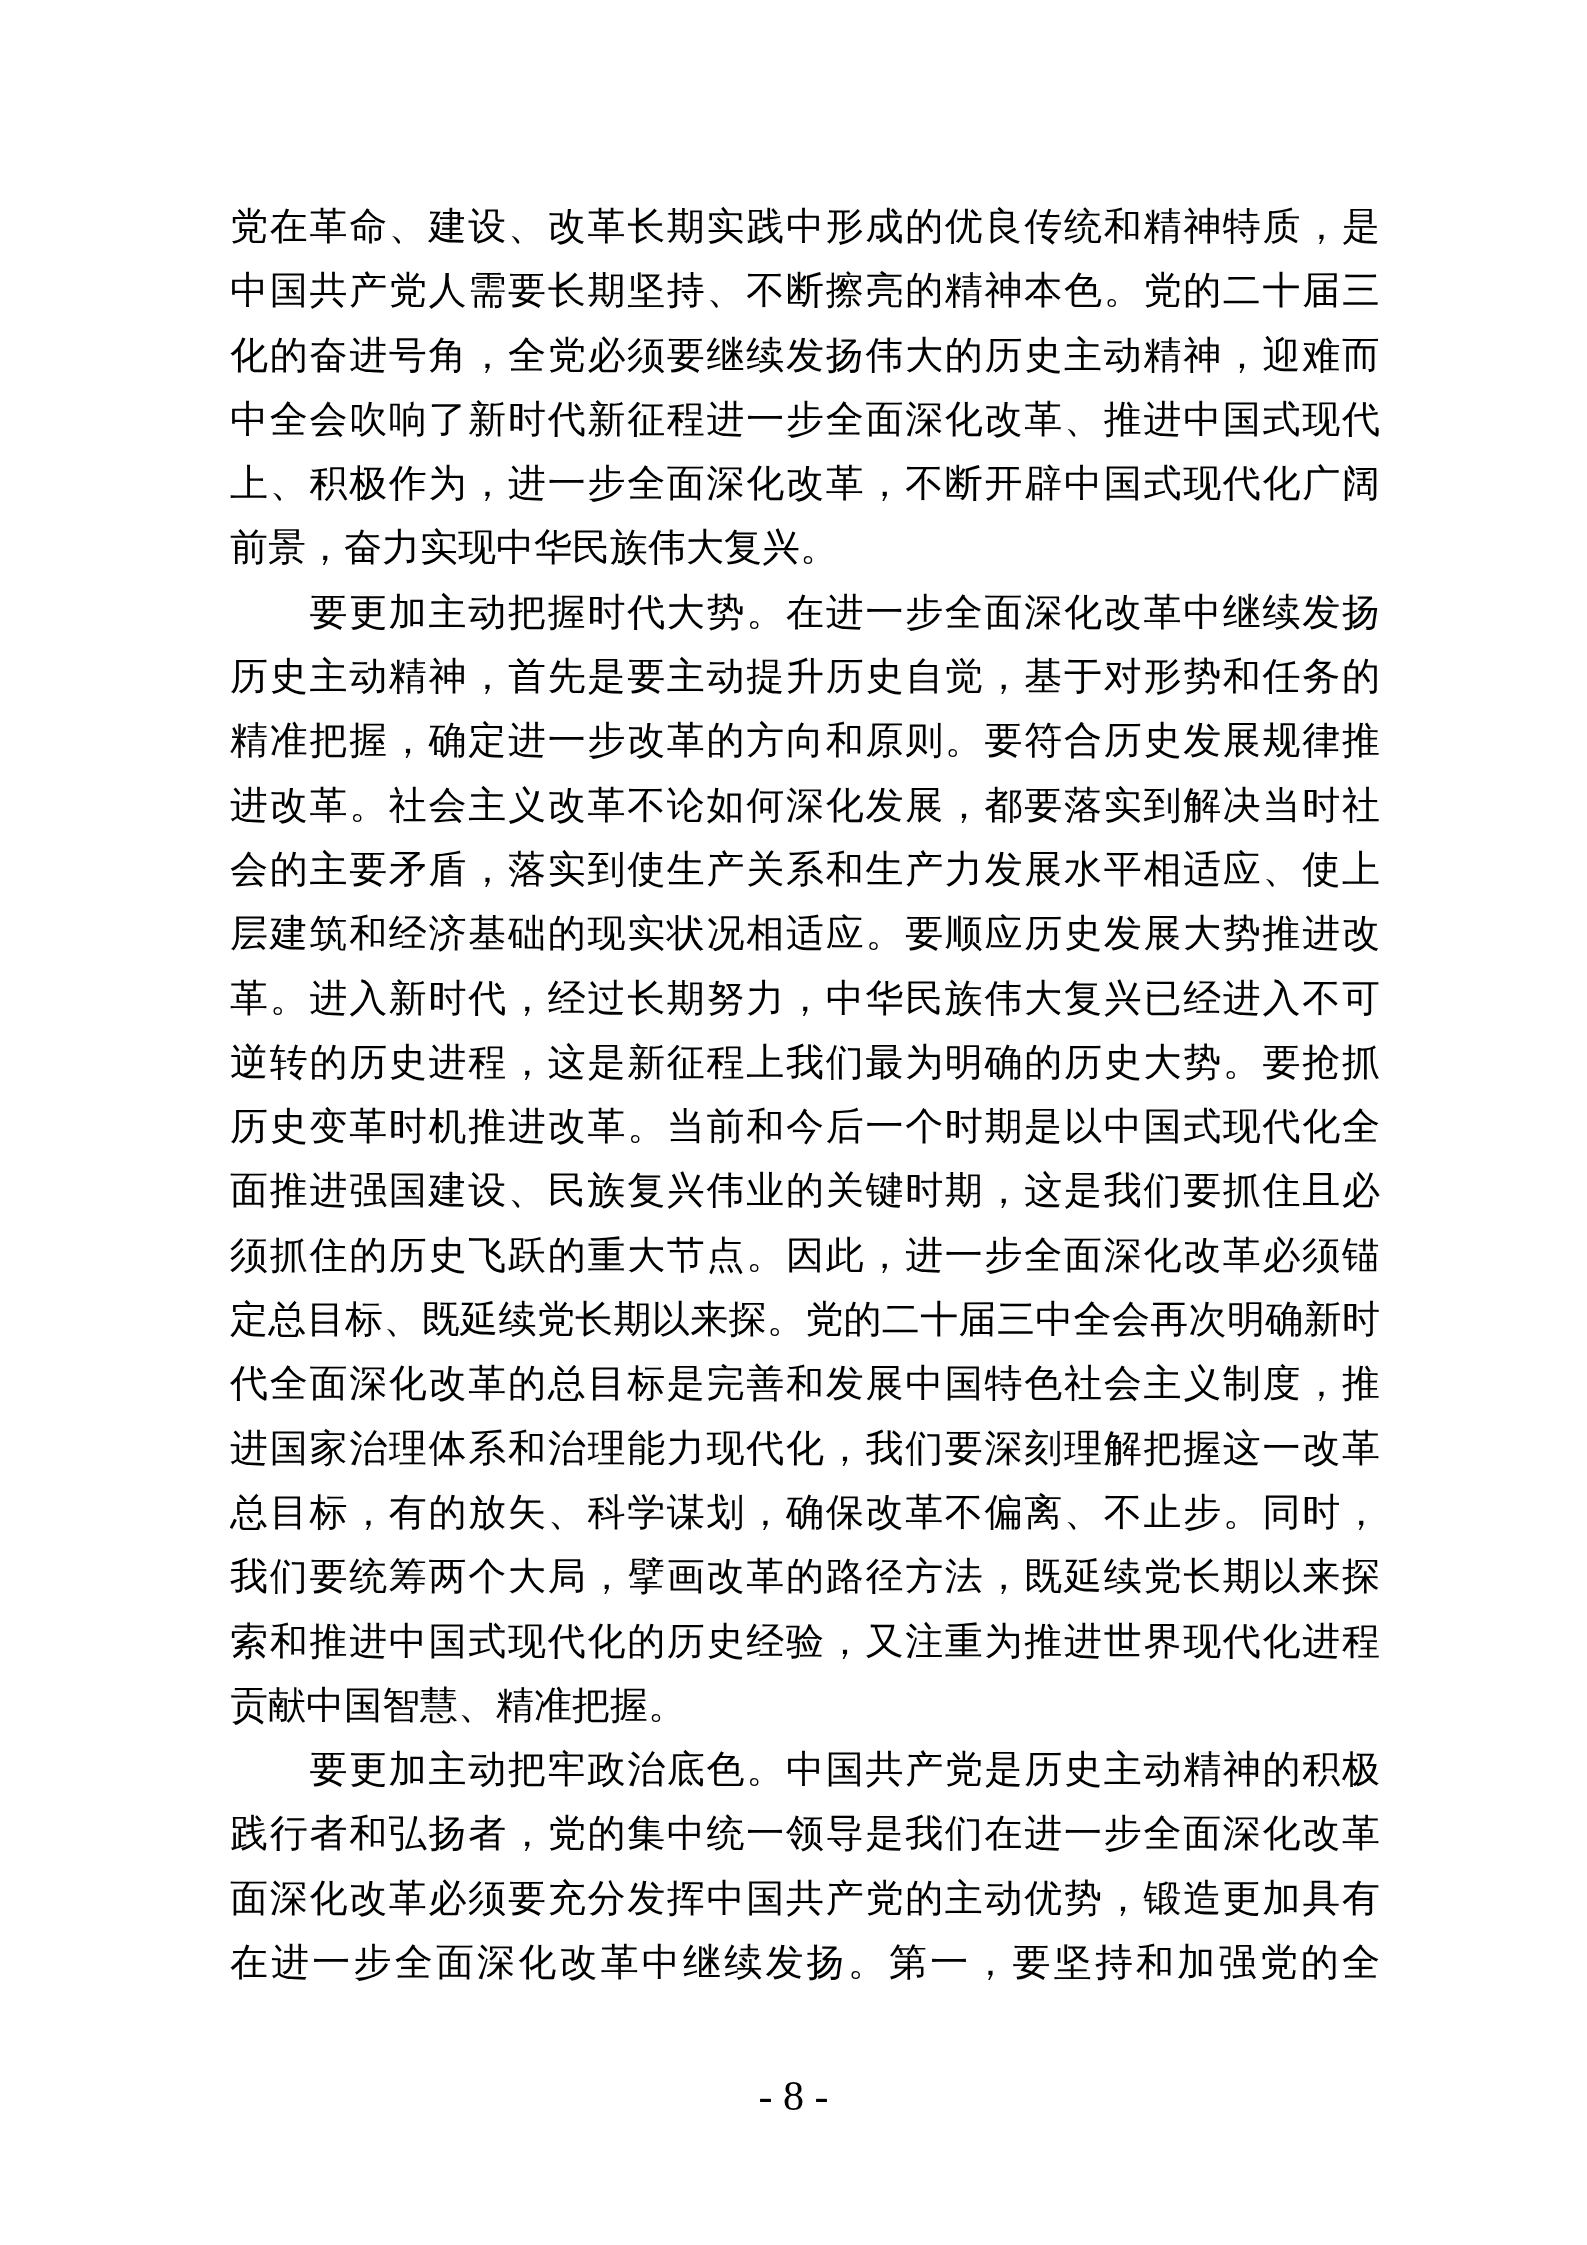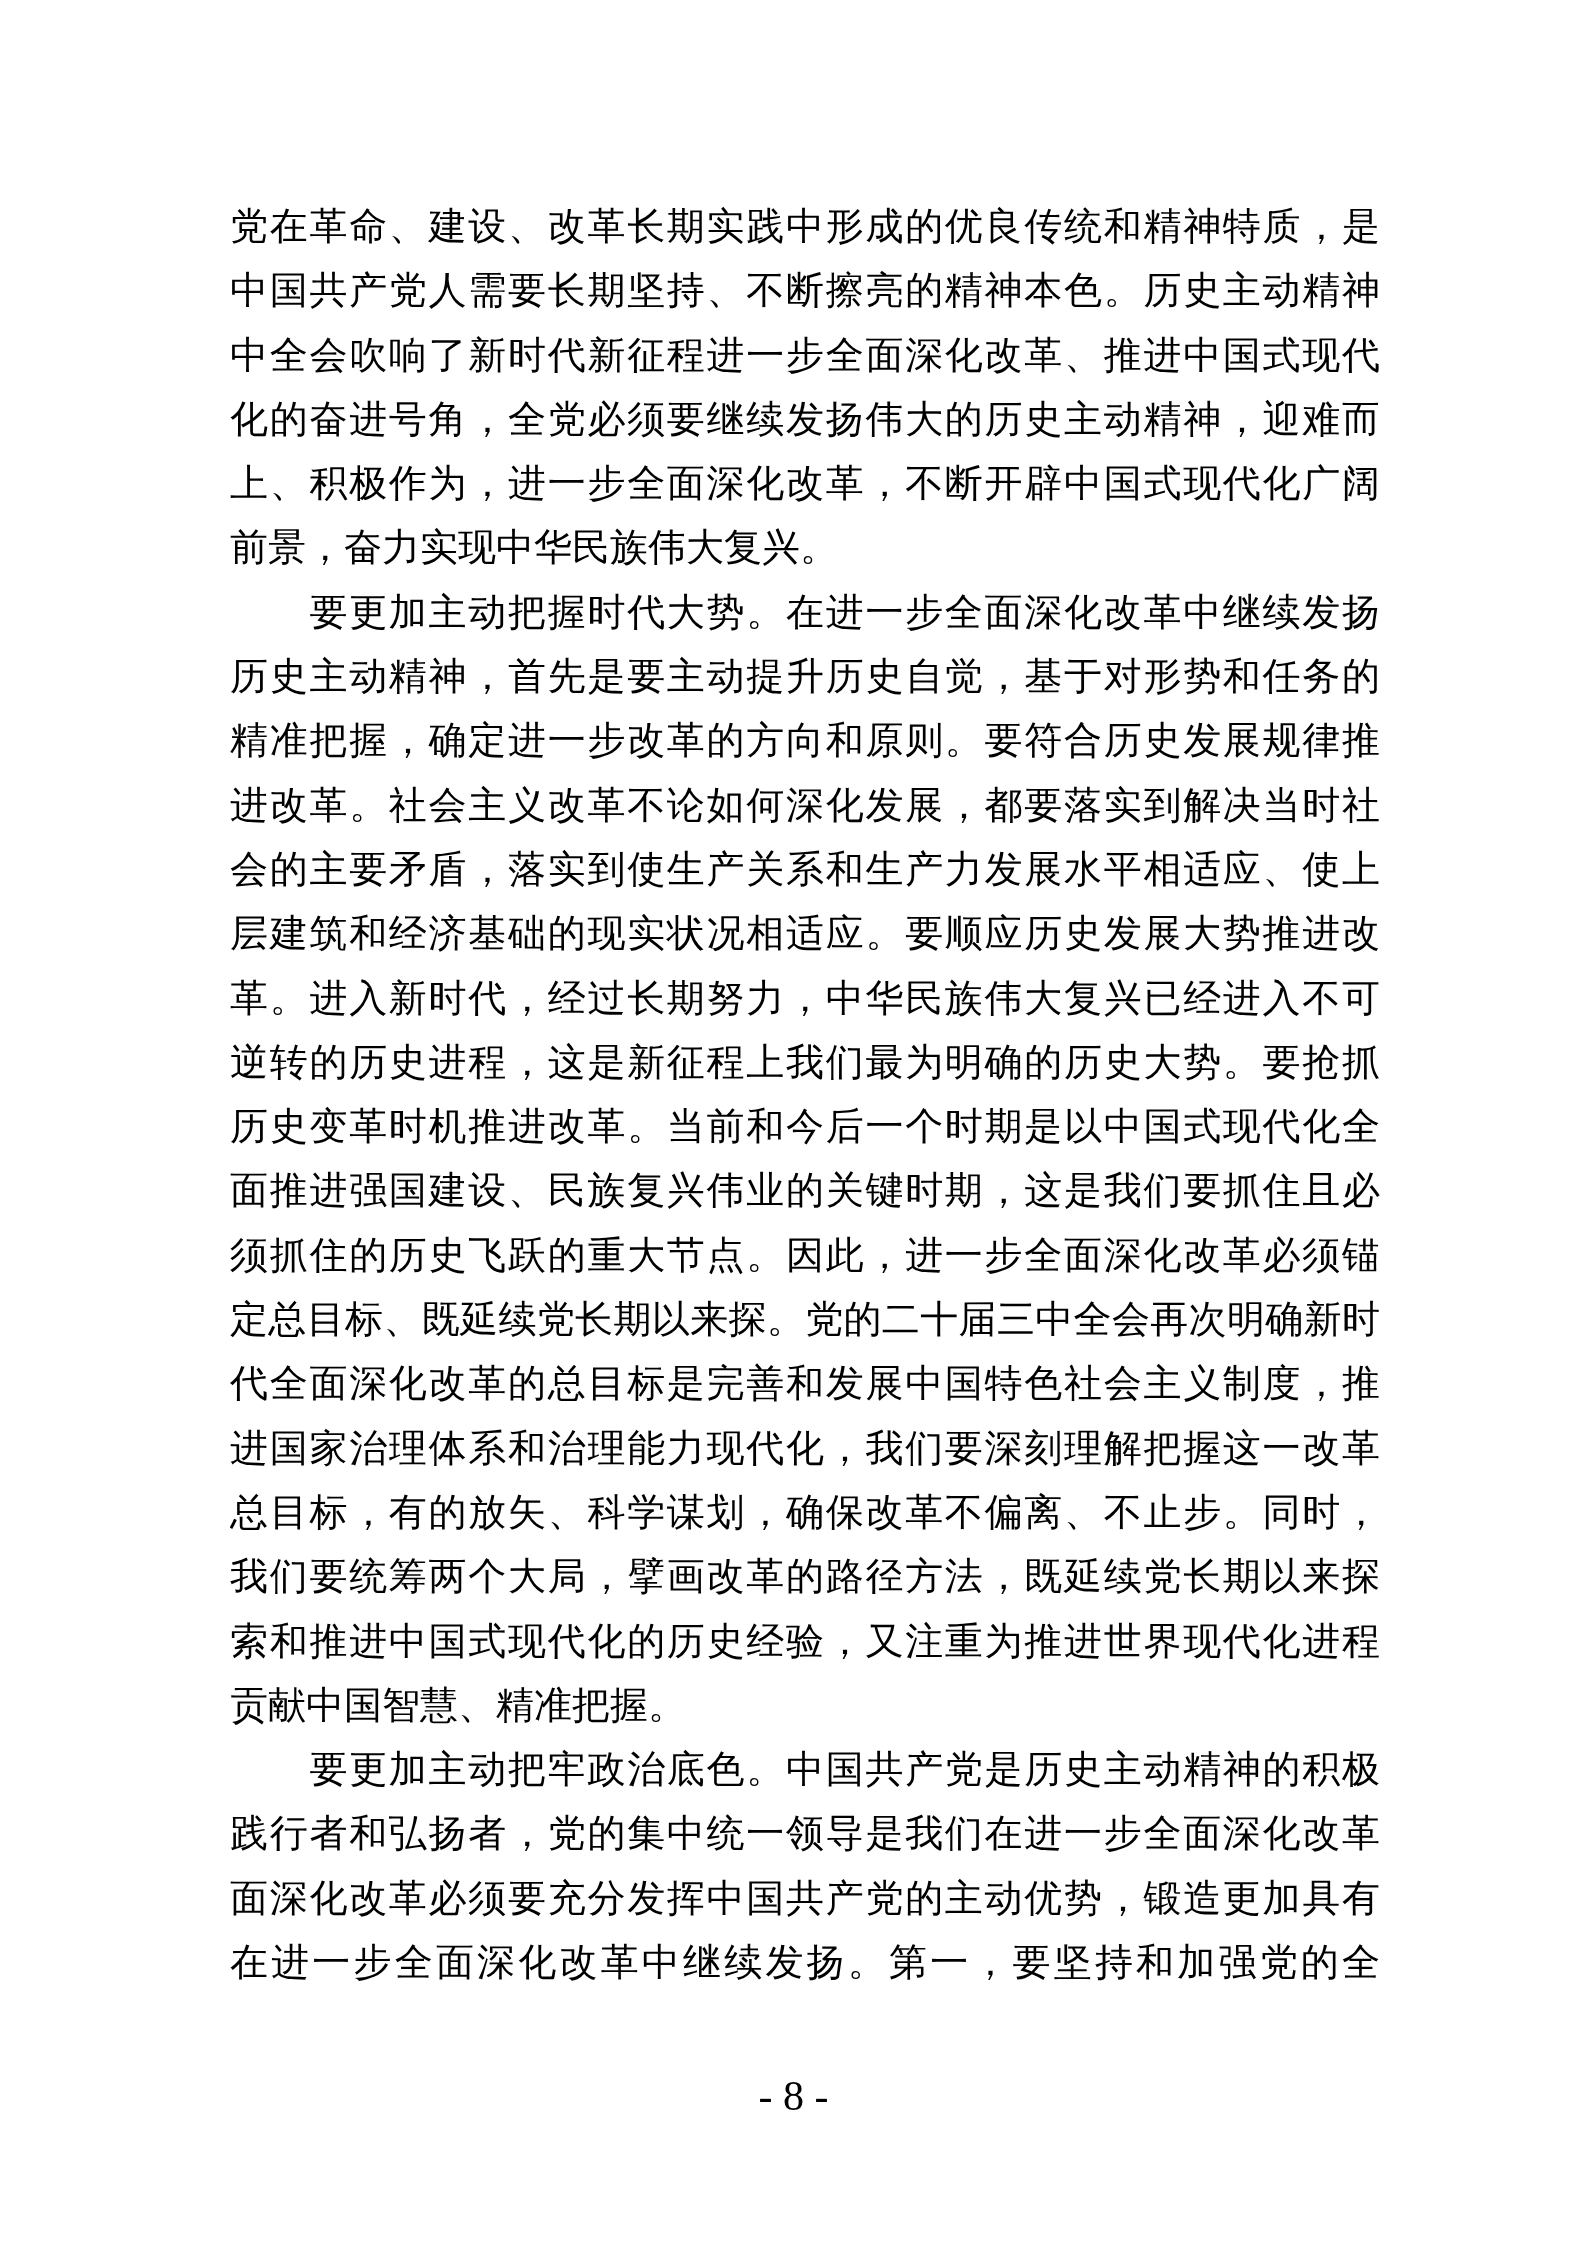--- a/index.html
+++ b/index.html
@@ -43,23 +43,23 @@
     color: #000000;
   }
 </style>
 </head>
 <body>
 
 <div class="page">
   <div class="doc-body">
 
   <div class="doc-line">党在革命、建设、改革长期实践中形成的优良传统和精神特质，是</div>
-      <div class="doc-line">中国共产党人需要长期坚持、不断擦亮的精神本色。历史主动精神</div>
+      <div class="doc-line">中国共产党人需要长期坚持、不断擦亮的精神本色。党的二十届三</div>
+      <div class="doc-line">化的奋进号角，全党必须要继续发扬伟大的历史主动精神，迎难而</div>
       <div class="doc-line">中全会吹响了新时代新征程进一步全面深化改革、推进中国式现代</div>
-      <div class="doc-line">化的奋进号角，全党必须要继续发扬伟大的历史主动精神，迎难而</div>
       <div class="doc-line">上、积极作为，进一步全面深化改革，不断开辟中国式现代化广阔</div>
       <div class="doc-line unjustified-last">前景，奋力实现中华民族伟大复兴。</div>
       <div class="doc-line">　　要更加主动把握时代大势。在进一步全面深化改革中继续发扬</div>
       <div class="doc-line">历史主动精神，首先是要主动提升历史自觉，基于对形势和任务的</div>
       <div class="doc-line">精准把握，确定进一步改革的方向和原则。要符合历史发展规律推</div>
       <div class="doc-line">进改革。社会主义改革不论如何深化发展，都要落实到解决当时社</div>
       <div class="doc-line">会的主要矛盾，落实到使生产关系和生产力发展水平相适应、使上</div>
       <div class="doc-line">层建筑和经济基础的现实状况相适应。要顺应历史发展大势推进改</div>
       <div class="doc-line">革。进入新时代，经过长期努力，中华民族伟大复兴已经进入不可</div>
       <div class="doc-line">逆转的历史进程，这是新征程上我们最为明确的历史大势。要抢抓</div>

